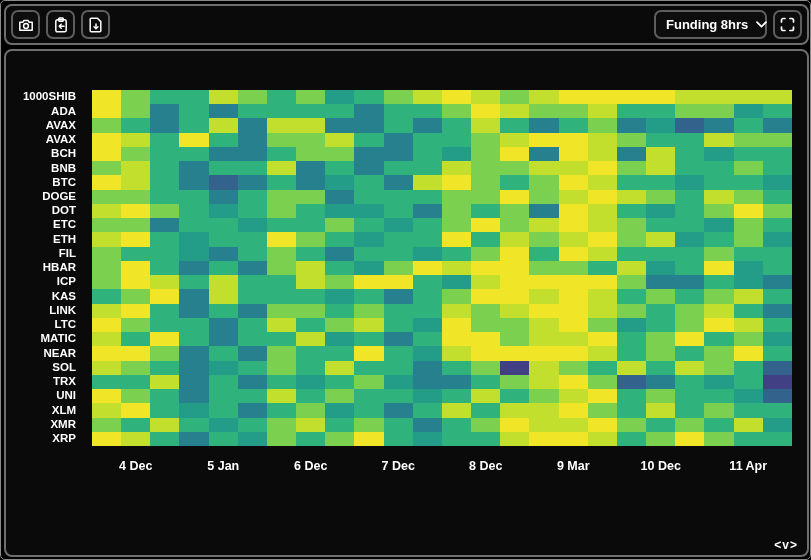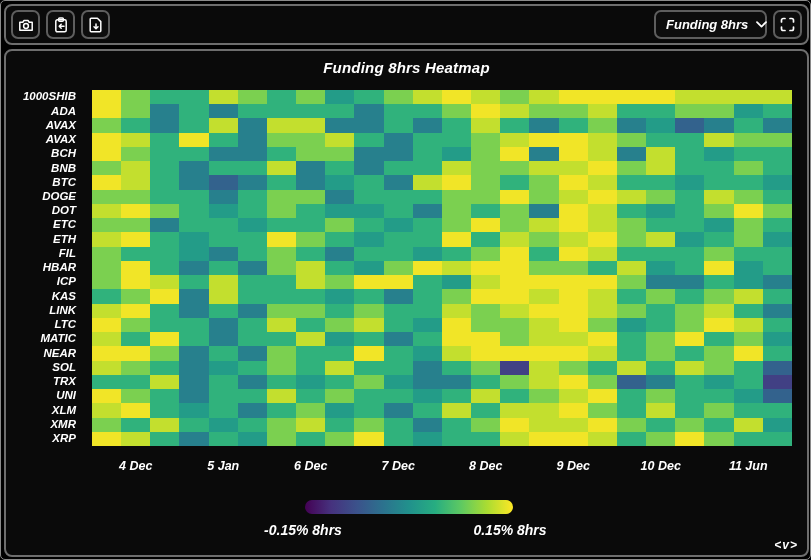--- a/index.html
+++ b/index.html
@@ -1,19 +1,19 @@
 <!DOCTYPE html>
 <html><head>
 <meta charset="utf-8">
 <style>
   * { margin:0; padding:0; box-sizing:border-box; }
   html,body { width:811px; height:560px; background:#000; overflow:hidden;
     font-family:"Liberation Sans", sans-serif; color:#fff;
     -webkit-font-smoothing:antialiased; }
-  .app { position:absolute; inset:0; background:#000; border:1px solid #8a8a8a; border-radius:5px;font-style:italic; }
+  .app { position:absolute; inset:0; background:#000; border:1px solid #8a8a8a; border-radius:5px; }
 
   
   .toolbar { position:absolute; left:3px; top:3px; width:805px; height:41px;
     background:#0a0a0a; border:2px solid #6e6e6e; border-radius:8px;
     display:flex; align-items:center; justify-content:space-between; padding:0 5px; }
   .tb-left, .tb-right { display:flex; align-items:center; gap:6px; }
   .icon-btn { width:29px; height:29px; background:#0d0d0d; border:2px solid #5e5e5e;
     border-radius:7px; display:flex; align-items:center; justify-content:center;
     cursor:pointer; color:#fff; }
   .dropdown { height:29px; background:#0d0d0d; border:2px solid #5e5e5e; border-radius:7px;
@@ -108,21 +108,20 @@
             <path d="M10 1.5h1.8a1.7 1.7 0 0 1 1.7 1.7V5"></path>
             <path d="M5 13.5H3.2a1.7 1.7 0 0 1-1.7-1.7V10"></path>
             <path d="M10 13.5h1.8a1.7 1.7 0 0 0 1.7-1.7V10"></path>
           </svg>
         </span>
       </div>
     </div>
   </div>
 
   <div class="panel">
-    <div class="chart-title">Funding 8hrs Heatmap</div>
 
     <div class="ylabels" id="ylabels">
         <div class="ylab">1000SHIB</div>
         <div class="ylab">ADA</div>
         <div class="ylab">AVAX</div>
         <div class="ylab">AVAX</div>
         <div class="ylab">BCH</div>
         <div class="ylab">BNB</div>
         <div class="ylab">BTC</div>
         <div class="ylab">DOGE</div>
@@ -747,26 +746,21 @@
         <div class="hm-cell" title="XRP: 0.045% 8hrs" style="background: rgb(48, 178, 124);"></div>
         <div class="hm-cell" title="XRP: 0.045% 8hrs" style="background: rgb(48, 178, 124);"></div>
       </div>
 
     <div class="xlabels" id="xlabels">
         <span class="xlab" style="left: 129.75px;">4 Dec</span>
         <span class="xlab" style="left: 217.25px;">5 Jan</span>
         <span class="xlab" style="left: 304.75px;">6 Dec</span>
         <span class="xlab" style="left: 392.25px;">7 Dec</span>
         <span class="xlab" style="left: 479.75px;">8 Dec</span>
-        <span class="xlab" style="left: 567.25px;">9 Dec</span>
+        <span class="xlab" style="left: 567.25px;">9 Mar</span>
         <span class="xlab" style="left: 654.75px;">10 Dec</span>
-        <span class="xlab" style="left: 742.25px;">11 Jun</span>
+        <span class="xlab" style="left: 742.25px;">11 Apr</span>
       </div>
 
-    <div class="colorbar-wrap">
-      <div class="colorbar-gradient"></div>
-      <span class="cb-label cb-min">-0.15% 8hrs</span>
-      <span class="cb-label cb-max">0.15% 8hrs</span>
-    </div>
 
     <div class="pager">&lt;v&gt;</div>
   </div>
 </div>
 
 </body></html>

